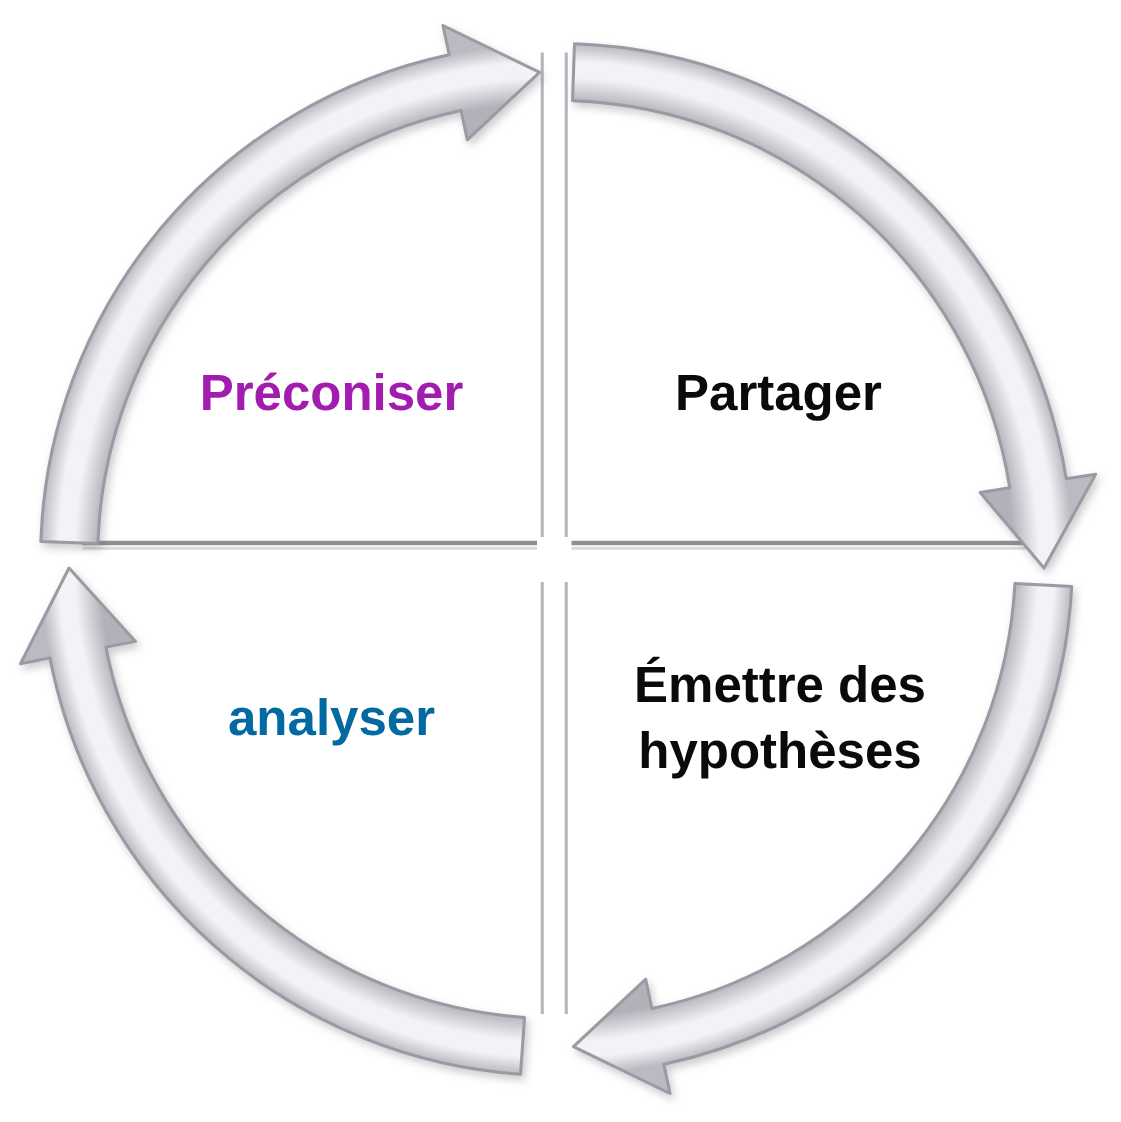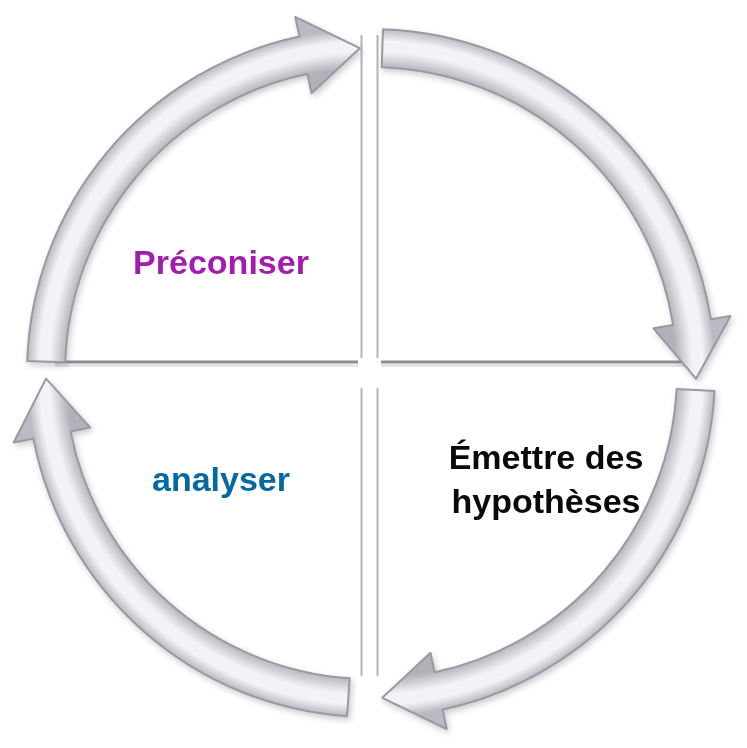--- a/index.html
+++ b/index.html
@@ -52,23 +52,24 @@
         <path d="M 714.5 391.0 A 344 344 0 0 1 442.5 709.5 L 446.7 729.0 L 382.3 697.8 L 430.5 652.8 L 434.6 672.3 A 306 306 0 0 0 676.6 389.0 Z" fill="url(#tube)" stroke="#9a9aa2" stroke-width="2" stroke-linejoin="round"></path>
         <path d="M 347.0 716.2 A 344 344 0 0 1 33.3 438.6 L 13.7 442.5 L 46.0 378.7 L 90.3 427.6 L 70.6 431.4 A 306 306 0 0 0 349.7 678.3 Z" fill="url(#tube)" stroke="#9a9aa2" stroke-width="2" stroke-linejoin="round"></path>
       </g>
     </svg>
 
   <div class="label q-tl" style="color: #a21caf;">
     <span>Préconiser</span>
   </div>
 
   <div class="label q-tr" style="color: rgb(10, 10, 10);">
+    <span>Partager</span>
   </div>
 
-  <div class="label q-br" style="color: rgb(10, 10, 10); margin-left: 26px;">
+  <div class="label q-br" style="color: rgb(10, 10, 10);">
     <span>Émettre des</span>
     <span>hypothèses</span>
   </div>
 
   <div class="label q-bl" style="color: #0369a1;">
     <span>analyser</span>
   </div>
 
 </div>
 

